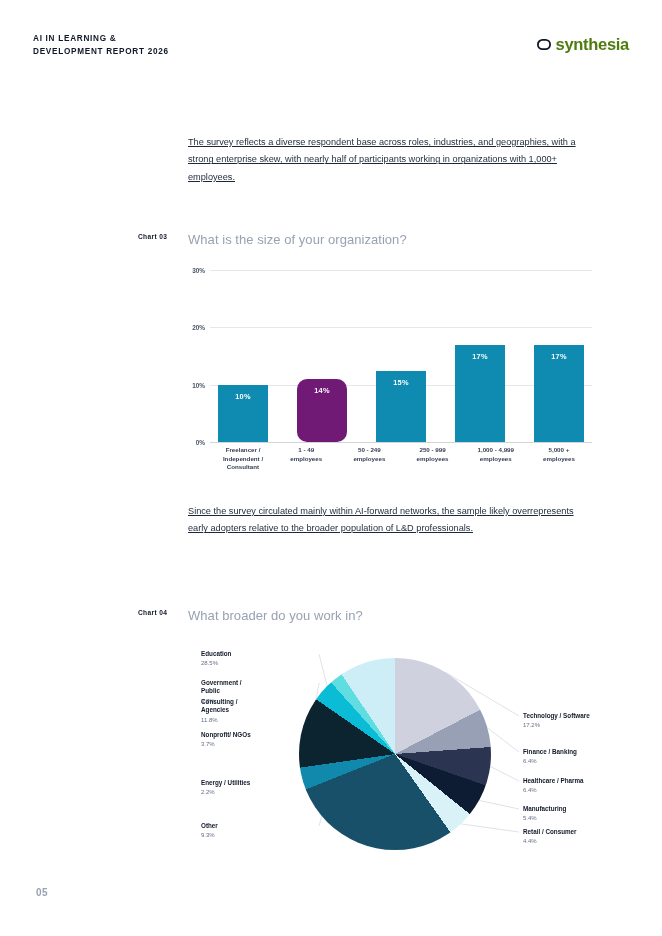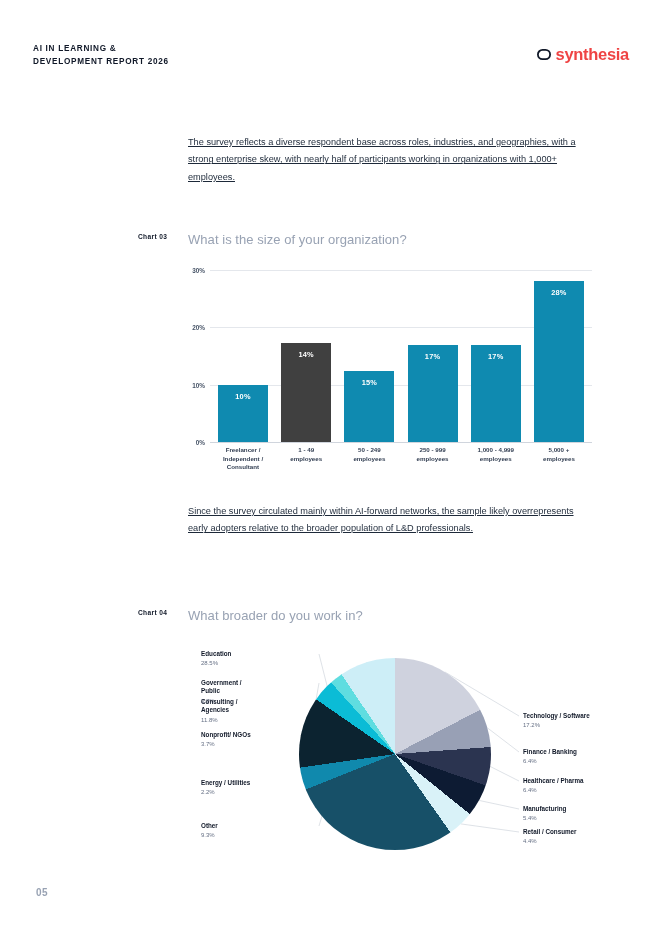--- a/index.html
+++ b/index.html
@@ -12,21 +12,21 @@
     height: 936px;
     font-family: "Liberation Sans", sans-serif;
     color: #101828;
     position: relative;
     overflow: hidden;
   }
 
   
   .page-header {
     position: absolute;
-    top: 43px;
+    top: 33px;
     left: 33px;
     right: 33px;
     height: 34px;
   }
   .header-title {
     font-size: 8.2px;
     font-weight: 700;
     letter-spacing: 0.72px;
     line-height: 12.5px;
     color: #101828;
@@ -39,21 +39,21 @@
     top: 2px;
     display: flex;
     align-items: center;
     gap: 5px;
   }
   .brand-mark { display: block; }
   .brand-name {
     font-size: 16.5px;
     font-weight: 700;
     letter-spacing: -0.3px;
-    color: #ef4444;
+    color: #4d7c0f;
   }
 
   
   .section { position: absolute; left: 188px; right: 33px; }
   #section-enterprise { top: 134px; }
   #section-adopter  { top: 503px; }
 
   .section-title {
     font-size: 16.5px;
     font-weight: 700;
@@ -268,42 +268,37 @@
           <span class="y-tick">30%</span>
         </div>
       </div>
     <div class="bars" id="bar-series">
         <div class="bar-col">
           <div class="bar" style="height: 57.3333px; background: rgb(15, 138, 176);">
             <span class="bar-value">10%</span>
           </div>
         </div>
         <div class="bar-col">
-          <div class="bar" style="height: 99px; background: #404040;">
+          <div class="bar" style="height: 63px; background: #701a75; border-radius: 10px;">
             <span class="bar-value">14%</span>
           </div>
         </div>
         <div class="bar-col">
           <div class="bar" style="height: 71px; background: rgb(15, 138, 176);">
             <span class="bar-value">15%</span>
           </div>
         </div>
         <div class="bar-col">
           <div class="bar" style="height: 97.4667px; background: rgb(15, 138, 176);">
             <span class="bar-value">17%</span>
           </div>
         </div>
         <div class="bar-col">
           <div class="bar" style="height: 97.4667px; background: rgb(15, 138, 176);">
             <span class="bar-value">17%</span>
-          </div>
-        </div>
-        <div class="bar-col">
-          <div class="bar" style="height: 160.533px; background: rgb(15, 138, 176);">
-            <span class="bar-value">28%</span>
           </div>
         </div>
       </div>
   </div>
   <div class="bar-cats" id="bar-categories">
       <div class="bar-cat">Freelancer /
 Independent /
 Consultant</div>
       <div class="bar-cat">1 - 49
 employees</div>

